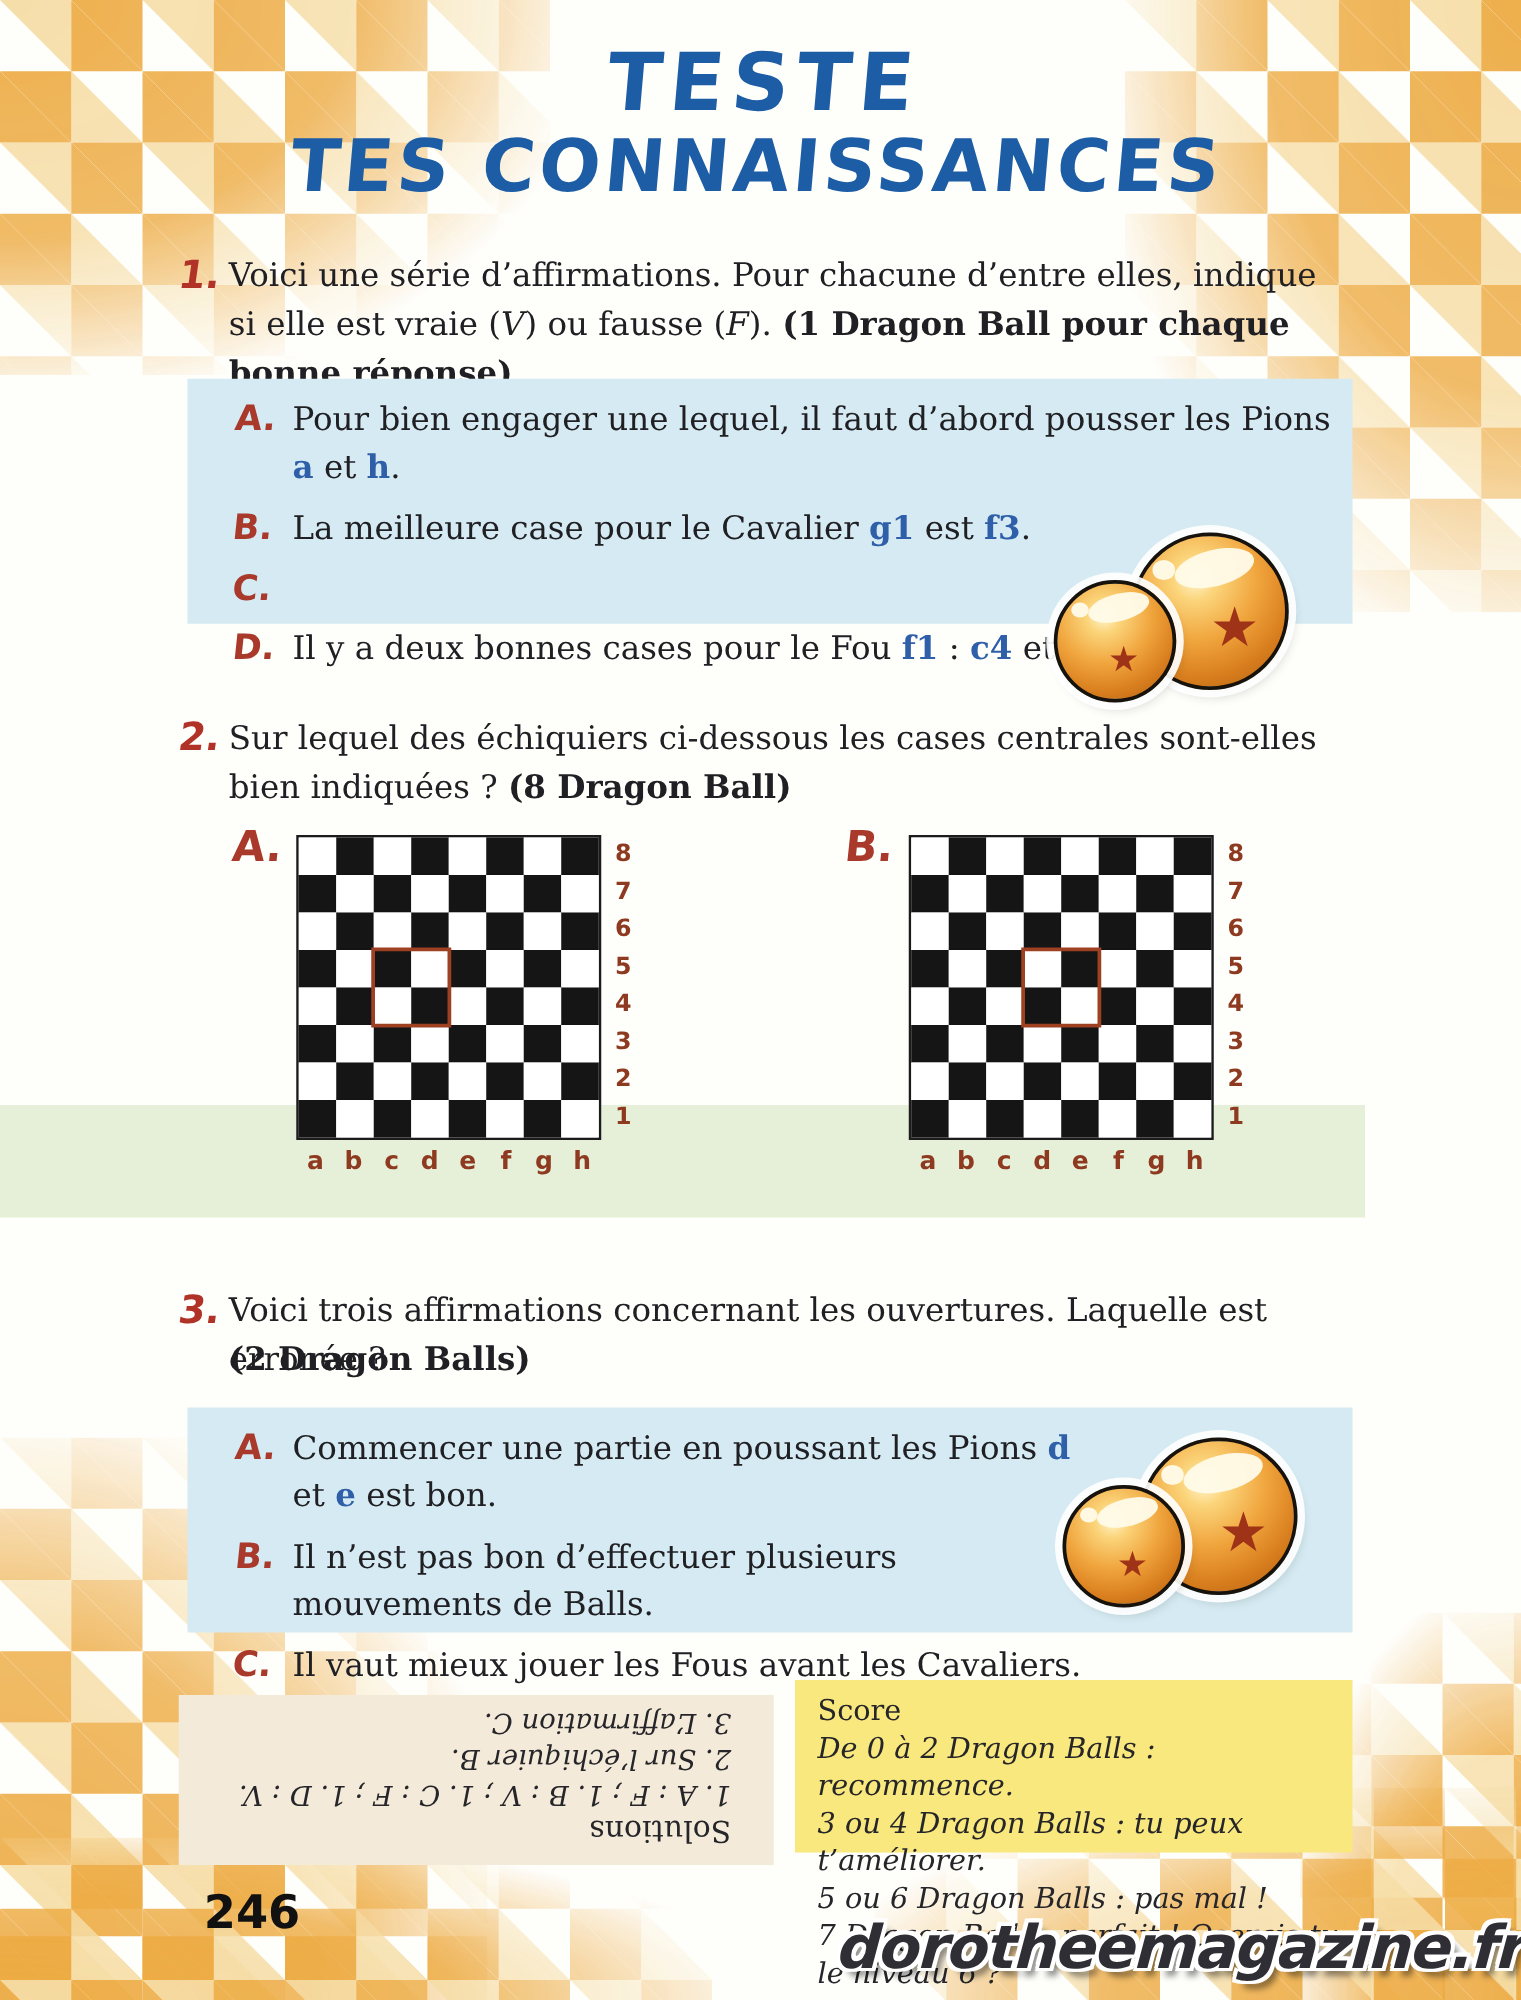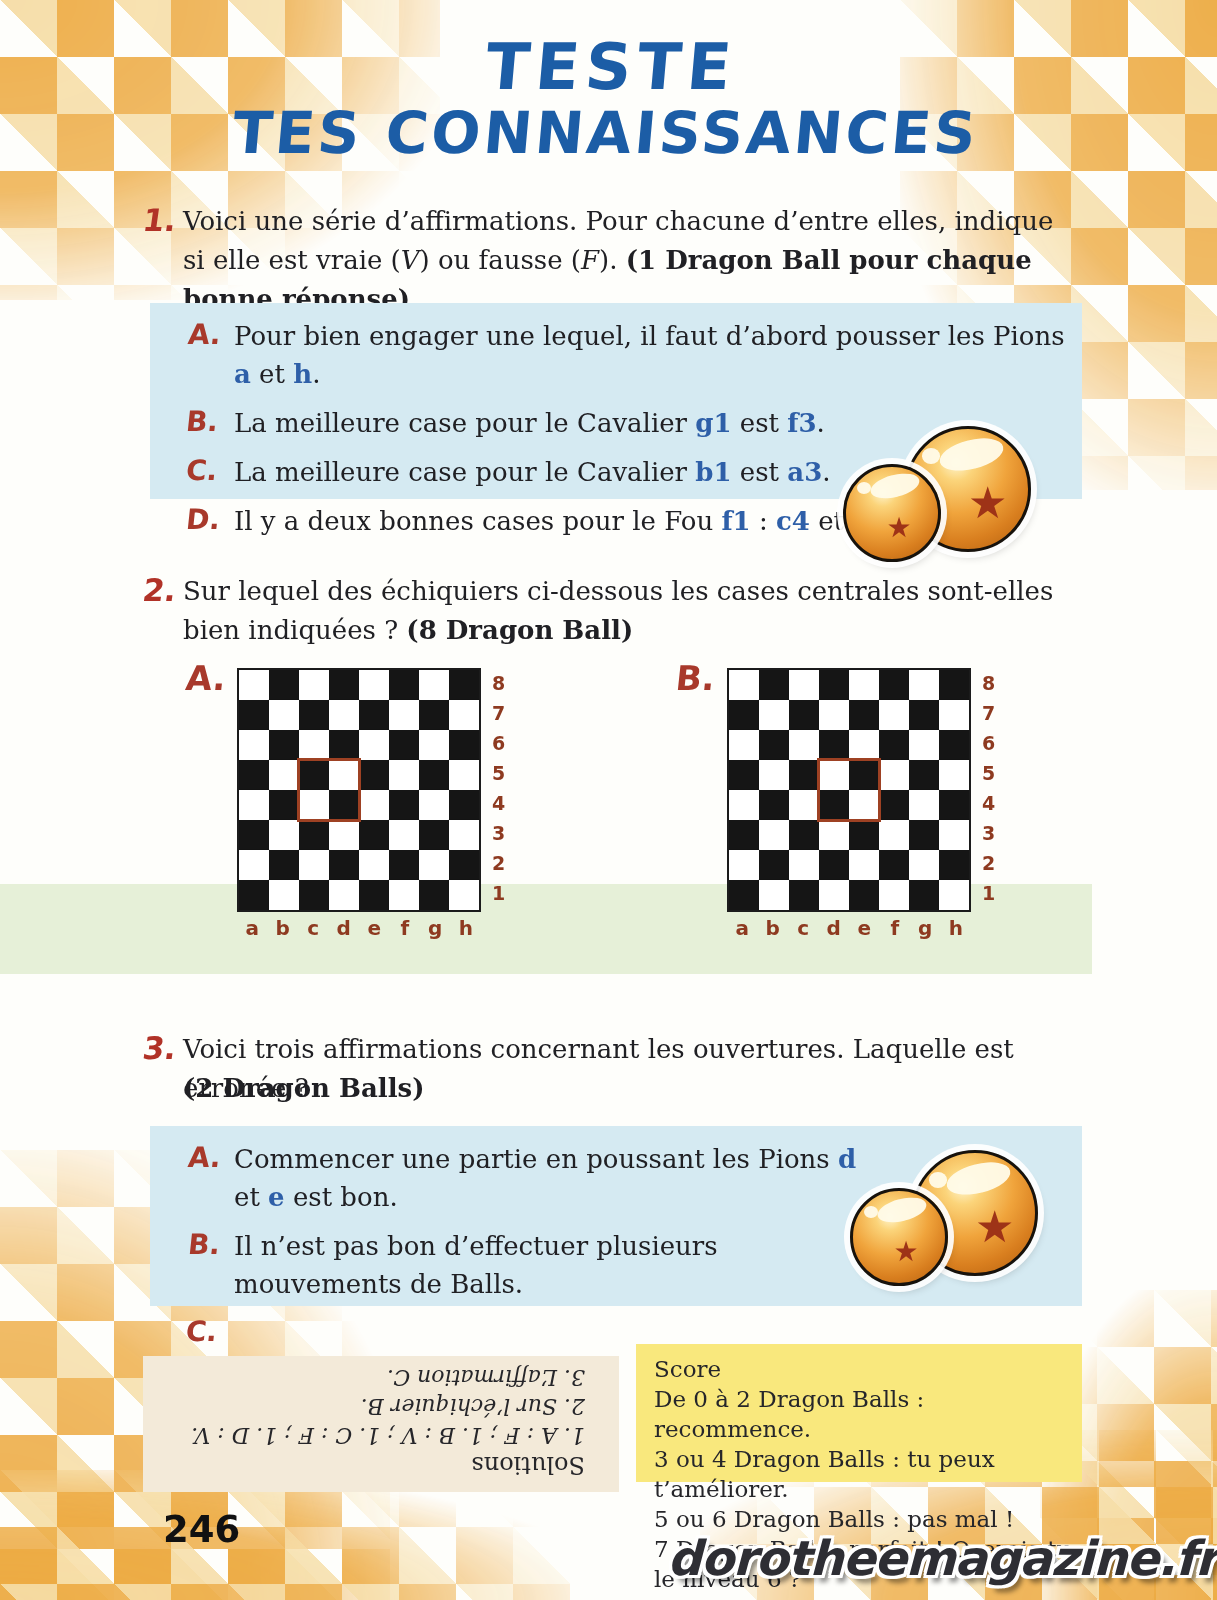--- a/index.html
+++ b/index.html
@@ -70,21 +70,21 @@
 
   
   .solbox{position:absolute;left:143px;top:1356px;width:476px;height:136px;background:#f3ead9;}
   .solinner{position:absolute;left:0;top:0;width:100%;height:100%;transform:rotate(180deg);
     box-sizing:border-box;padding:12px 0 0 34px;color:#26262a;}
   .soltitle{font-size:24px;line-height:30px;}
   .solline{font-size:22px;line-height:29px;font-style:italic;}
   .scorebox{position:absolute;left:636px;top:1344px;width:446px;height:138px;background:#f9e87d;
     box-sizing:border-box;padding:10px 0 0 18px;color:#26262a;}
   .scoretitle{font-size:23px;line-height:30px;}
-  .scoreline{font-size:23px;line-height:30px;}
+  .scoreline{font-size:23px;line-height:30px;font-style:italic;}
 
   
   .pagenum{position:absolute;left:163px;top:1508px;font-family:"DejaVu Sans",sans-serif;
     font-weight:bold;font-size:37px;color:#111;}
   .watermark{position:absolute;right:-4px;top:1530px;font-family:"DejaVu Sans",sans-serif;
     font-weight:bold;font-style:italic;font-size:48px;letter-spacing:-1px;color:#2e2e34;
     transform:skewX(-4deg);white-space:nowrap;
     text-shadow:-3px -3px 0 #fff,3px -3px 0 #fff,-3px 3px 0 #fff,3px 3px 0 #fff,
       -3px 0 0 #fff,3px 0 0 #fff,0 -3px 0 #fff,0 3px 0 #fff,6px 7px 5px rgba(0,0,0,.45);}
 </style>
@@ -115,21 +115,20 @@
         <div class="stmt">
           <span class="marker">A.</span>
           <span class="stmt-text"><span>Pour bien engager une lequel, il faut d’abord pousser les Pions </span><span class="sq">a</span><span> et </span><span class="sq">h</span><span>.</span></span>
         </div>
         <div class="stmt">
           <span class="marker">B.</span>
           <span class="stmt-text"><span>La meilleure case pour le Cavalier </span><span class="sq">g1</span><span> est </span><span class="sq">f3</span><span>.</span></span>
         </div>
         <div class="stmt">
           <span class="marker">C.</span>
-          <span class="stmt-text"><span>La meilleure case pour le Cavalier </span><span class="sq">b1</span><span> est </span><span class="sq">a3</span><span>.</span></span>
         </div>
         <div class="stmt">
           <span class="marker">D.</span>
           <span class="stmt-text"><span>Il y a deux bonnes cases pour le Fou </span><span class="sq">f1</span><span> : </span><span class="sq">c4</span><span> et </span><span class="sq">b5</span><span>.</span></span>
         </div>
       </div>
   </div>
 
   <div class="ballgroup" style="left:843px;top:426px;z-index:4;">
     <div class="ball big">
@@ -332,20 +331,21 @@
         <div class="stmt">
           <span class="marker">A.</span>
           <span class="stmt-text" style="max-width: 640px;"><span>Commencer une partie en poussant les Pions </span><span class="sq">d</span><span> et </span><span class="sq">e</span><span> est bon.</span></span>
         </div>
         <div class="stmt">
           <span class="marker">B.</span>
           <span class="stmt-text" style="max-width: 640px;"><span>Il n’est pas bon d’effectuer plusieurs mouvements de Balls.</span></span>
         </div>
         <div class="stmt">
           <span class="marker">C.</span>
+          <span class="stmt-text" style="max-width: 640px;"><span>Il vaut mieux jouer les Fous avant les Cavaliers.</span></span>
         </div>
       </div>
   </div>
 
   <div class="ballgroup" style="left:850px;top:1150px;z-index:4;">
     <div class="ball big">
         <span class="star">★</span>
       </div>
     <div class="ball small">
         <span class="star">★</span>

